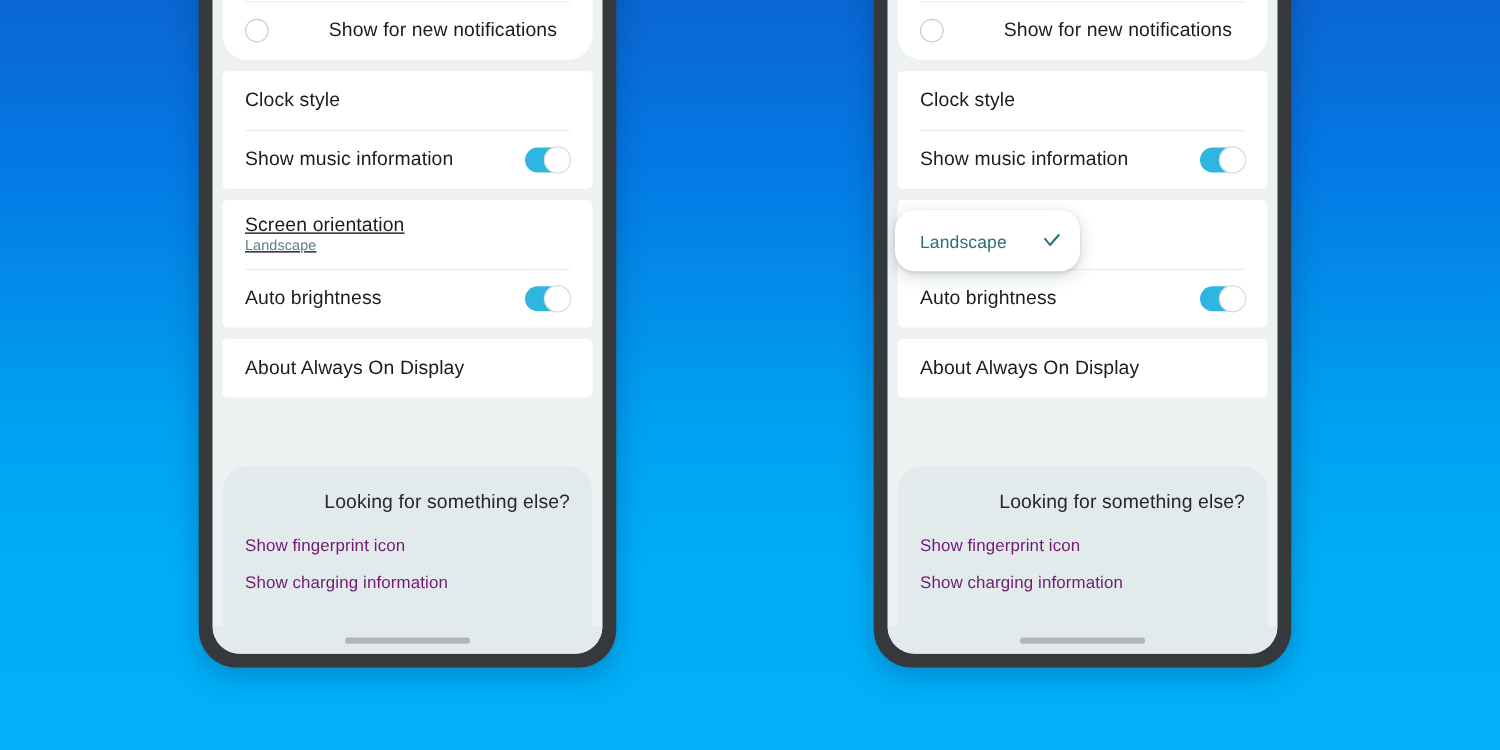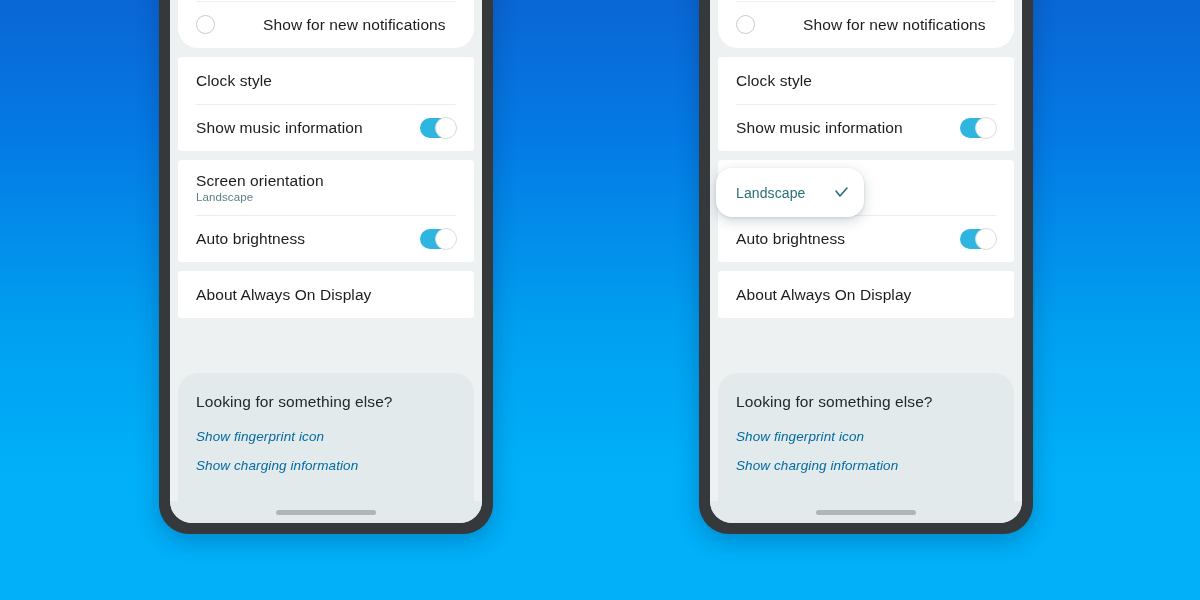--- a/index.html
+++ b/index.html
@@ -93,21 +93,21 @@
     font-size: 11.5px;
     color: #5b7f84;
     margin-top: 2px;
     letter-spacing: .1px;
   }
   .row-text-block {
     display: flex;
     flex-direction: column;
     justify-content: center;
   }
-  .row.tall { min-height: 55px; }
+  .row.tall { min-height: 55px; text-decoration: underline; }
 
   
   .radio {
     width: 19px;
     height: 19px;
     border-radius: 50%;
     border: 1.6px solid #c8ccce;
     box-sizing: border-box;
     flex: 0 0 auto;
     margin-right: 24px;
@@ -143,27 +143,27 @@
     margin: 0 8px 0 8px;
     padding: 20px 18px 16px 18px;
     box-sizing: border-box;
     flex: 0 0 auto;
   }
   .help-title {
     font-size: 15.5px;
     color: #23282a;
     margin-bottom: 18px;
     letter-spacing: .1px;
+    text-align: right;
   }
   .help-link {
     font-size: 13.5px;
-    color: #0369a1;
+    color: #701a75;
     margin-bottom: 14px;
     letter-spacing: .1px;
-    font-style: italic;
   }
   .help-link:last-child { margin-bottom: 12px; }
 
   
   .gesture-area {
     flex: 0 0 auto;
     height: 22px;
     background: #e2eaec;
     display: flex;
     align-items: center;

